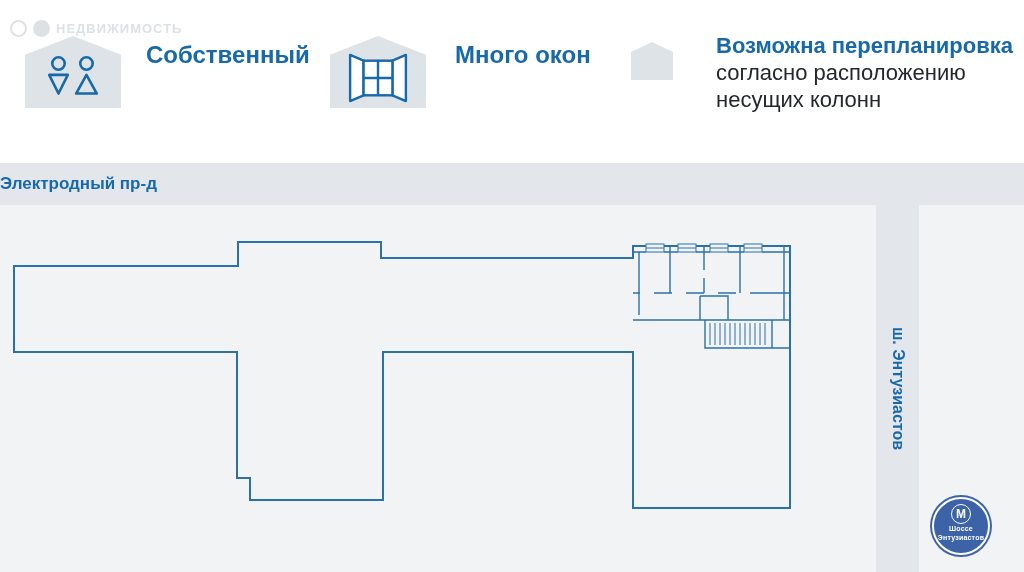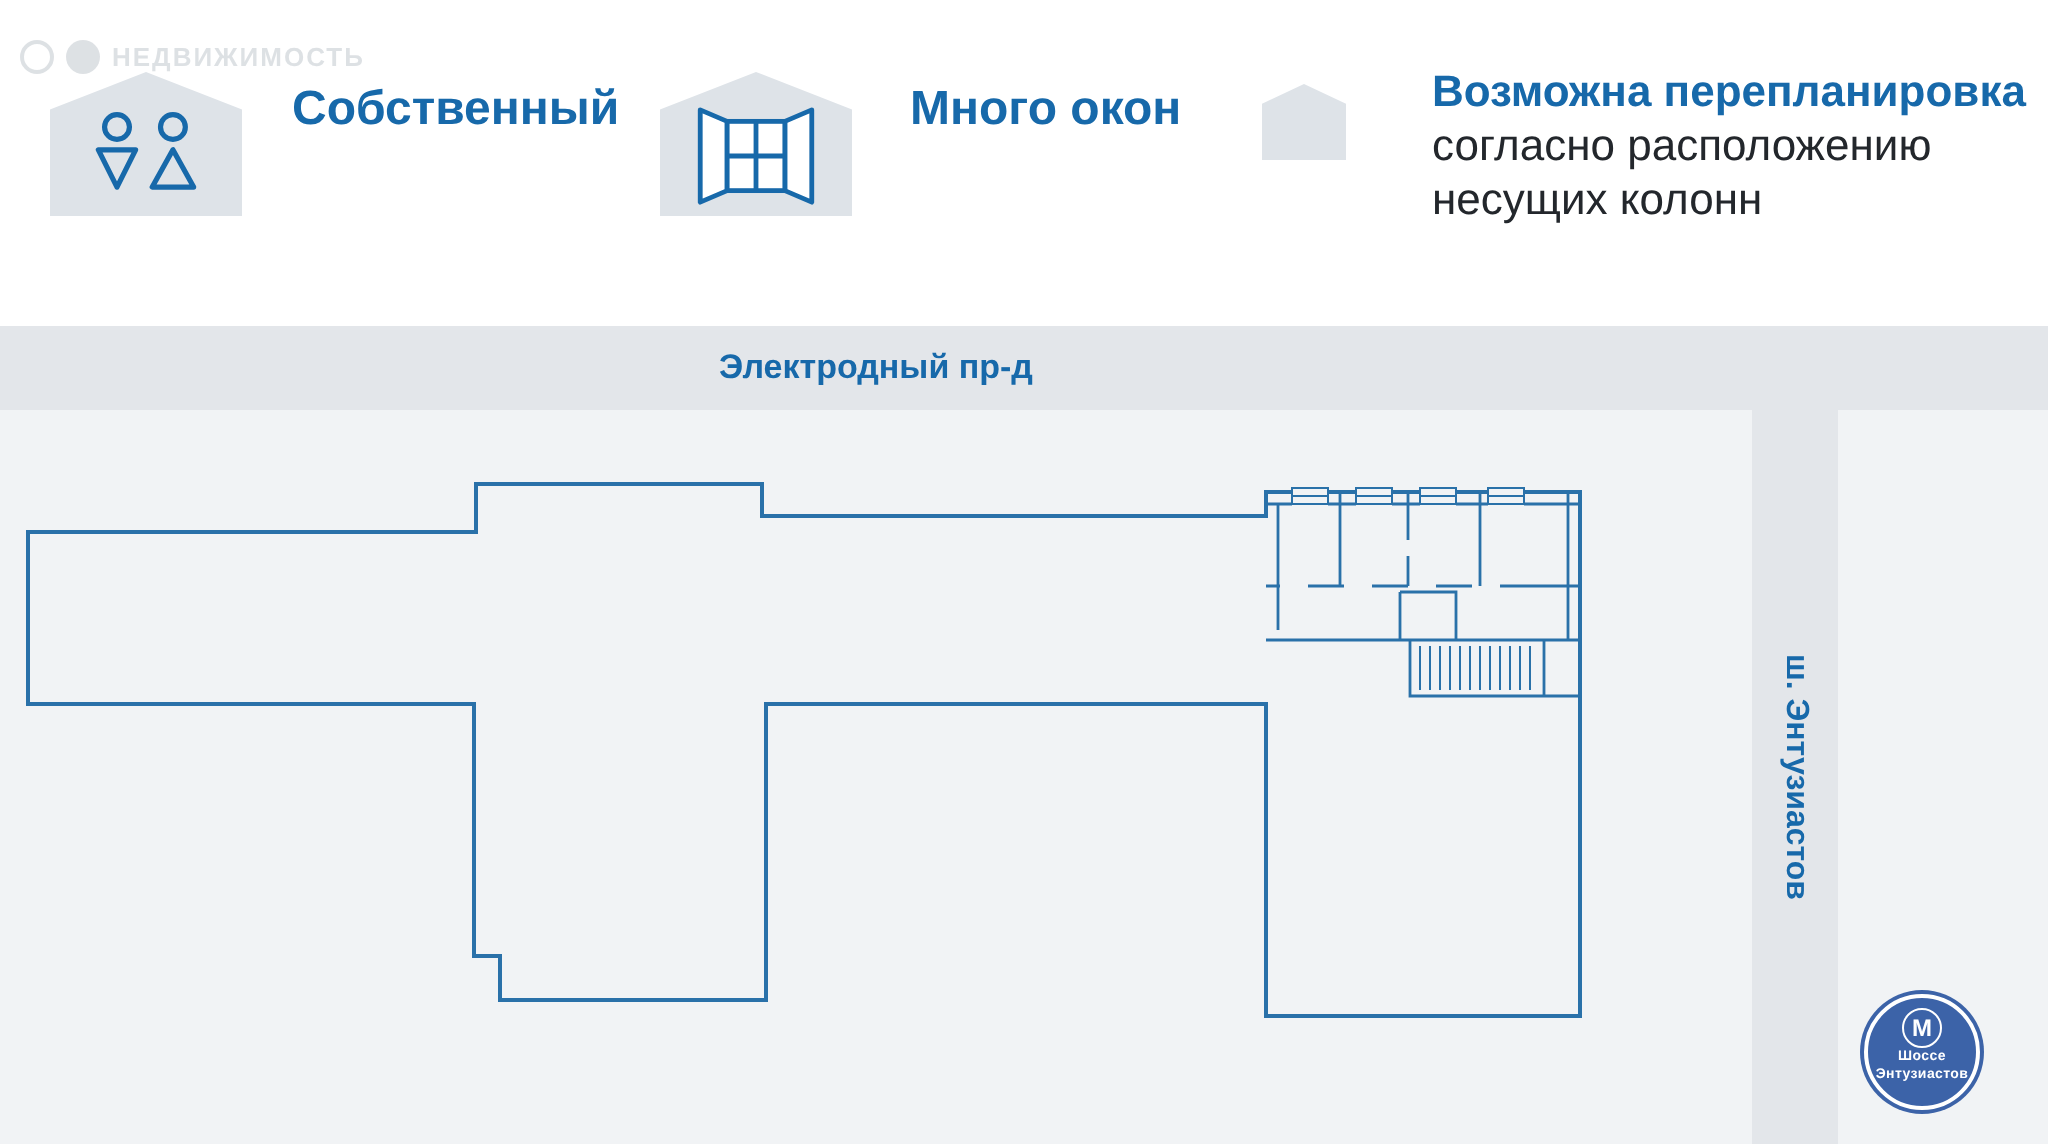--- a/index.html
+++ b/index.html
@@ -39,21 +39,21 @@
   .ft-3 { left:678px; top:32px; font-size:22px; line-height:27px;margin-left:38px; }
   .blue-line { color:#1769aa; font-weight:700; }
   .dark-line { color:#23272c; font-weight:500; }
 
   
   .street-band {
     position:absolute; left:0; top:163px; width:1024px; height:42px;
     background:#e3e6ea;
   }
   .street-label {
-    width:876px; line-height:42px; text-align:center;
+    width:876px; line-height:42px; 
     color:#1769aa; font-weight:700; font-size:17px;
   }
   .plan-area {
     position:absolute; left:0; top:205px; width:1024px; height:367px;
     background:#f1f3f5;
   }
   .side-band {
     position:absolute; left:876px; top:205px; width:43px; height:367px;
     background:#e3e6ea;
     display:flex; align-items:center; justify-content:center;

